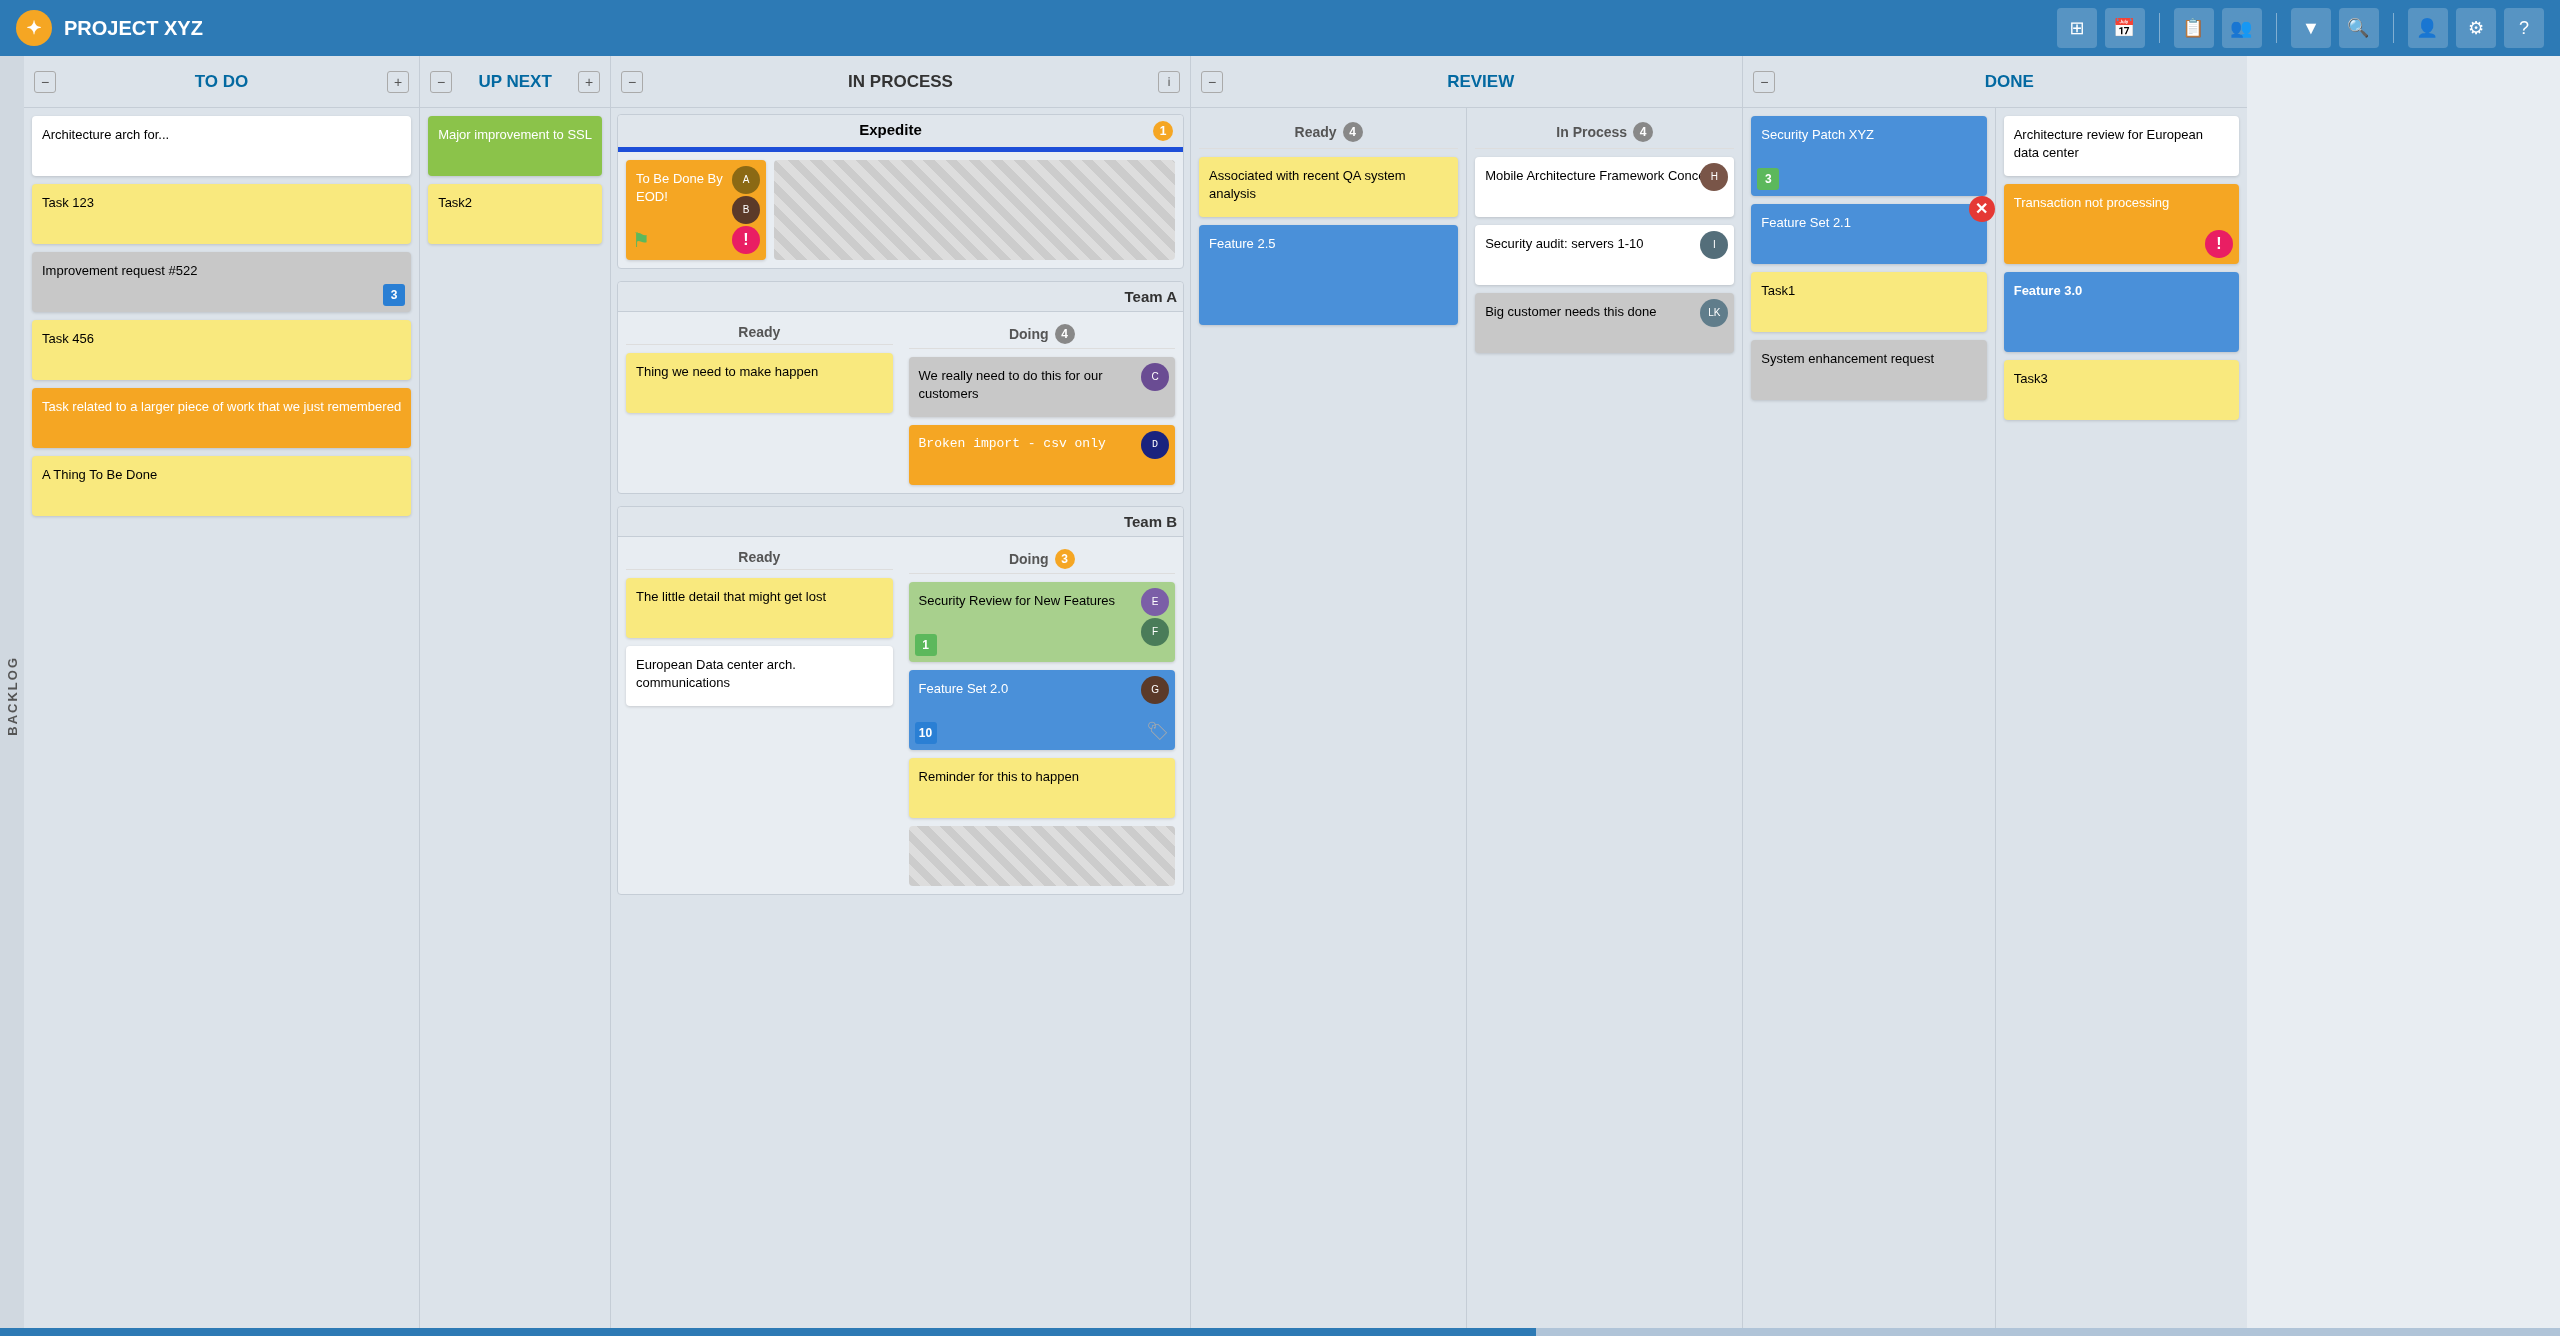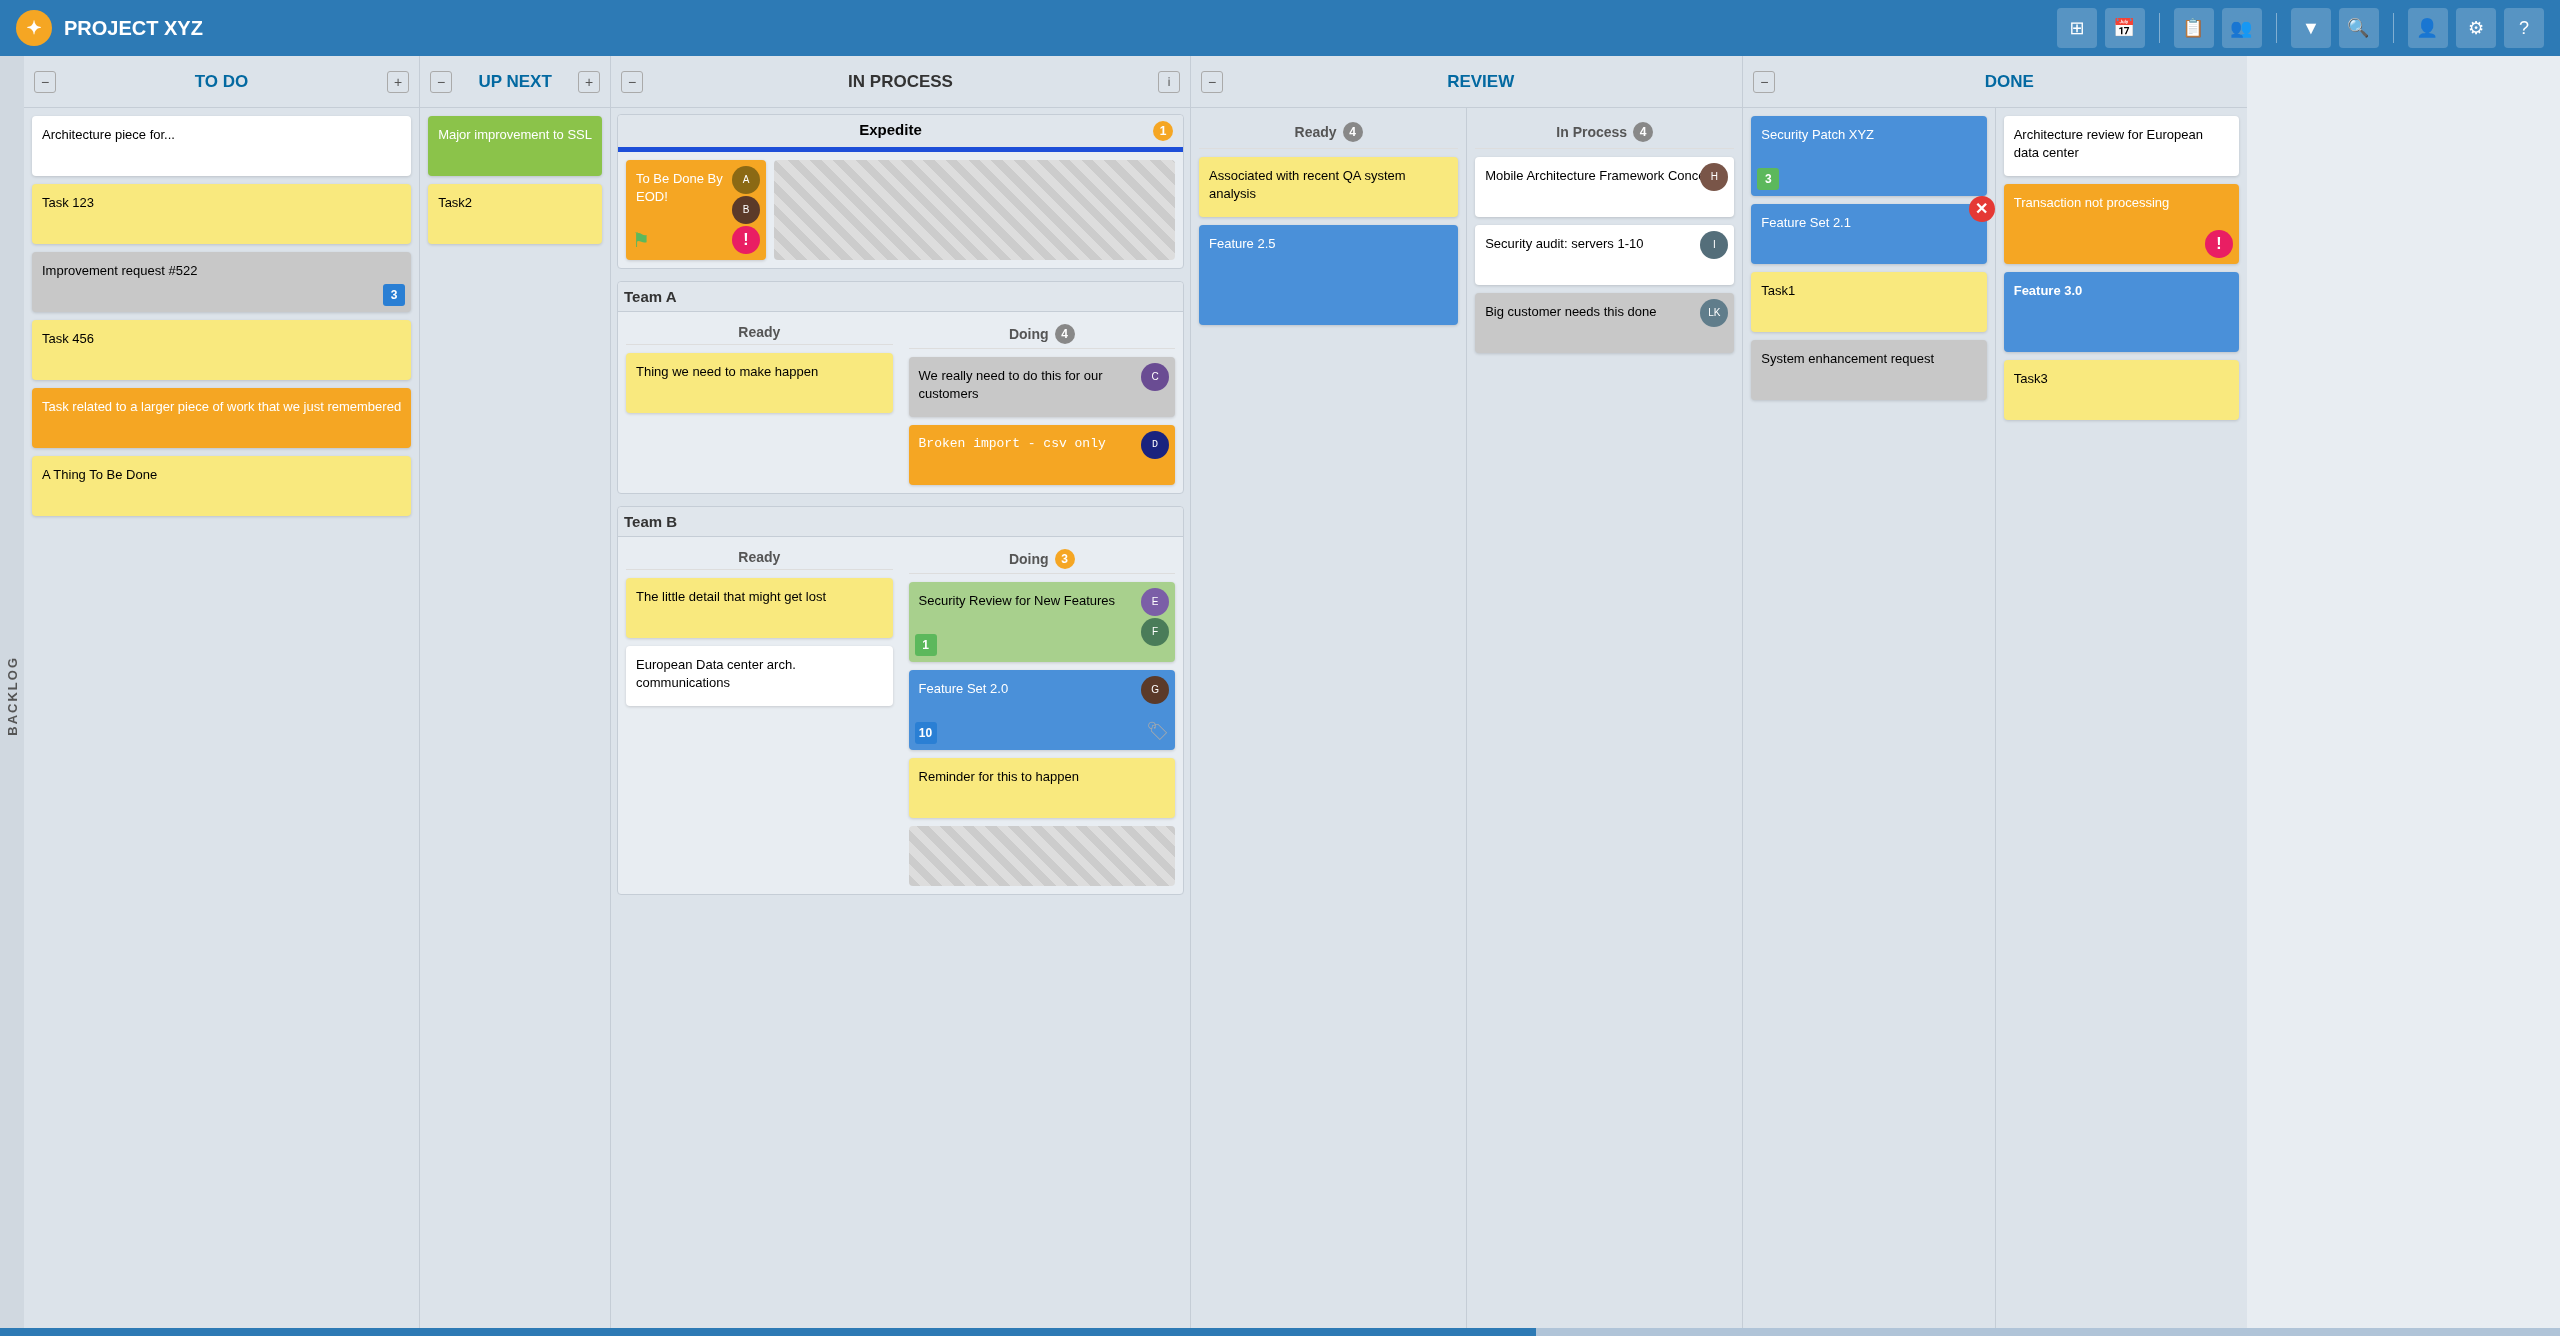--- a/index.html
+++ b/index.html
@@ -210,21 +210,21 @@
       text-align: center;
     }
 
     .swimlane-section {
       border: 1px solid #c5cdd6;
       margin: 6px;
       border-radius: 4px;
       background: #e8edf2;
     }
     .swimlane-header {
-      text-align: left;
+      text-align: right;
       font-weight: bold;
       font-size: 15px;
       color: #333;
       padding: 6px;
       background: #e0e6ec;
       border-bottom: 1px solid #c5cdd6;
       border-radius: 4px 4px 0 0;
     }
     .swimlane-body {
       display: flex;
@@ -422,21 +422,21 @@
   </div>
 
   <div class="column" style="min-width:185px;">
     <div class="column-header">
       <button class="col-btn">−</button>
       <span class="column-header-title">TO DO</span>
       <button class="col-btn">+</button>
     </div>
     <div class="column-body">
       <div class="card card-white">
-        <span>Architecture piece for...</span>
+        <span>Architecture arch for...</span>
       </div>
       <div class="card card-yellow">
         <span>Task 123</span>
       </div>
       <div class="card card-gray" style="position:relative;">
         <span>Improvement request #522</span>
         <span class="card-badge badge-blue" style="bottom:6px;right:6px;">3</span>
       </div>
       <div class="card card-yellow">
         <span>Task 456</span>

